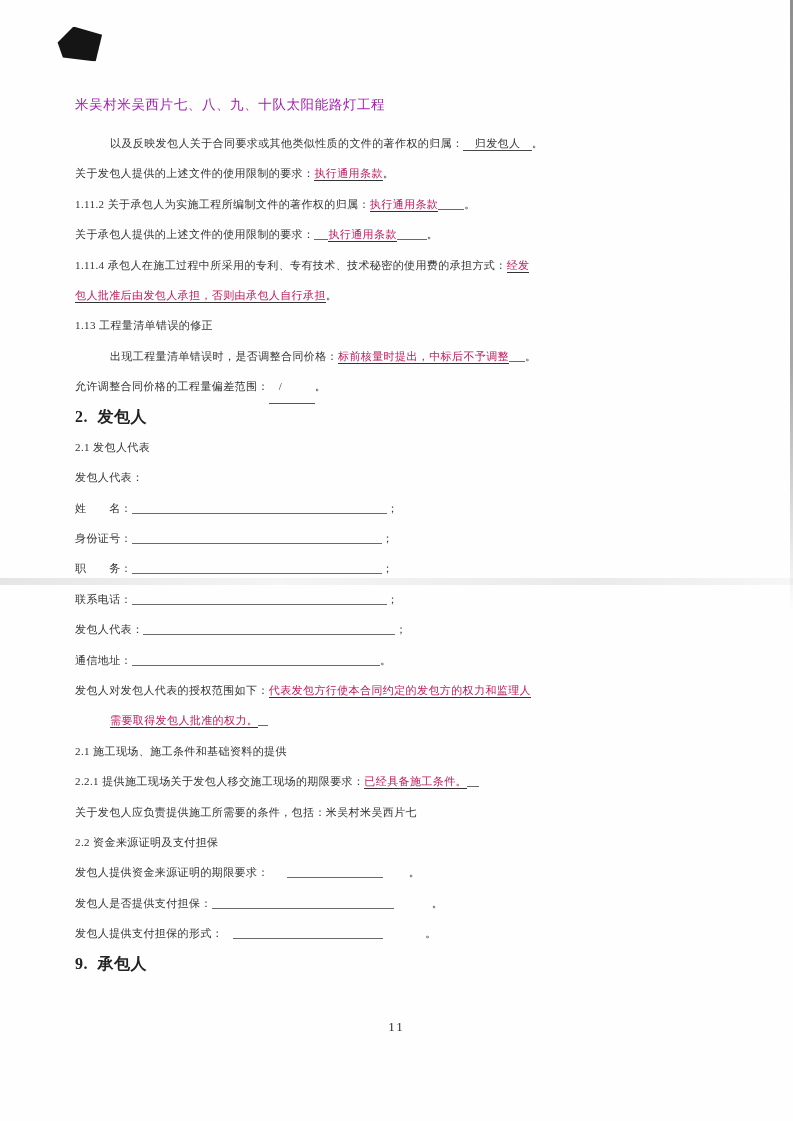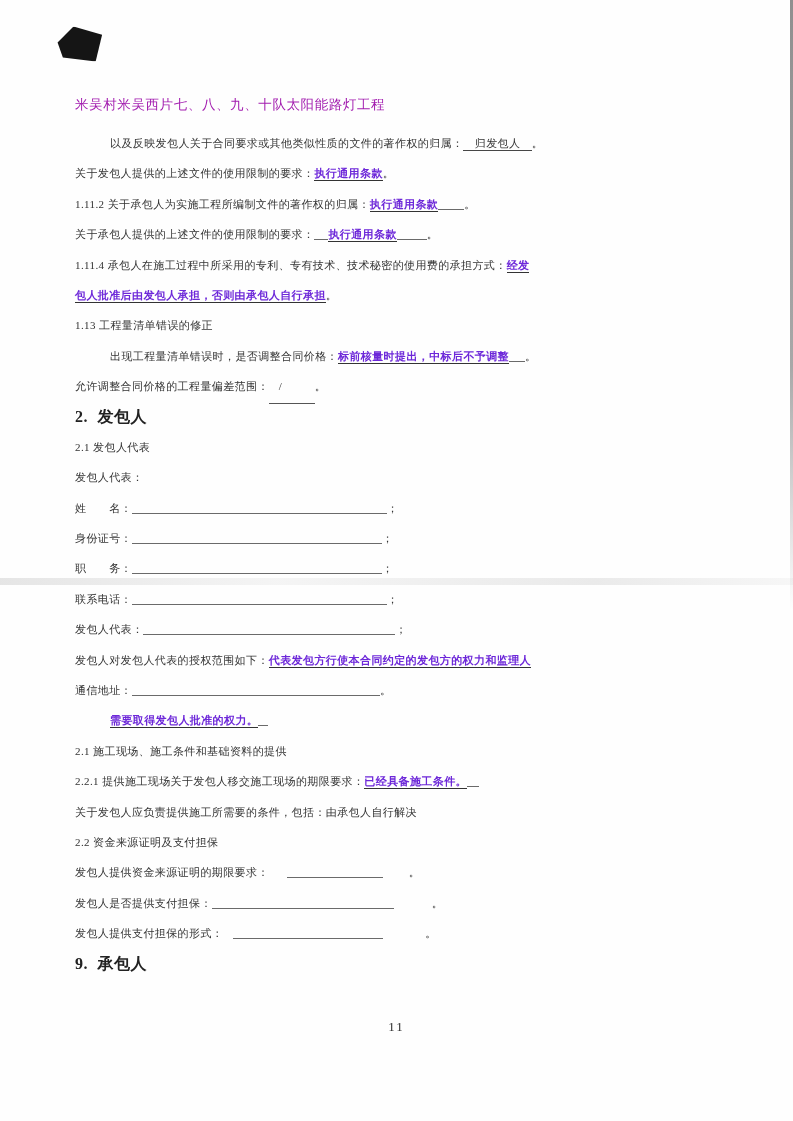--- a/index.html
+++ b/index.html
@@ -13,21 +13,21 @@
   }
   .lines{position:absolute;left:75px;top:128px;width:665px;}
   .line{
     height:30.4px;line-height:30.4px;font-size:11px;letter-spacing:.4px;
     white-space:pre;color:#333;
   }
   .line.indent{padding-left:35px;}
   .line.h{font-weight:700;font-size:16px;color:#222;letter-spacing:.6px;}
   .t{}
   .u{border-bottom:1.4px solid #474747;padding-bottom:1px;}
-  .bu{font-weight:700;color:#6d28d9;border-bottom:1.5px solid #333;padding-bottom:1px;}
+  .bu{font-weight:400;color:#be185d;border-bottom:1.5px solid #333;padding-bottom:1px;}
   .blank{display:inline-block;height:1em;border-bottom:1.4px solid #6a6a6a;vertical-align:text-bottom;}
   .blankt{display:inline-block;border-bottom:1.4px solid #555;padding:0 0 1px 10px;text-align:left;}
   .sp{display:inline-block;height:1px;}
   .footer{
     position:absolute;left:0;top:1019px;width:100%;text-align:center;
     font-size:13px;color:#2f2f2f;letter-spacing:2px;line-height:16px;
   }
   .ink-mark{
     position:absolute;left:57px;top:26px;width:46px;height:37px;background:#151515;
     clip-path:polygon(2% 38%, 40% 0%, 100% 30%, 80% 100%, 10% 80%);
@@ -63,26 +63,26 @@
       <div class="line indent"><span class="t">出现工程量清单错误时，是否调整合同价格：</span><span class="bu">标前核量时提出，中标后不予调整</span><span class="blank" style="width: 16px;"></span><span class="t">。</span></div>
       <div class="line"><span class="t">允许调整合同价格的工程量偏差范围：</span><span class="blankt" style="width: 36px;">/</span><span class="t">。</span></div>
       <div class="line h"><span class="t">2.  发包人</span></div>
       <div class="line"><span class="t">2.1 发包人代表</span></div>
       <div class="line"><span class="t">发包人代表：</span></div>
       <div class="line"><span class="t">姓　　名：</span><span class="blank" style="width: 255px;"></span><span class="t">；</span></div>
       <div class="line"><span class="t">身份证号：</span><span class="blank" style="width: 250px;"></span><span class="t">；</span></div>
       <div class="line"><span class="t">职　　务：</span><span class="blank" style="width: 250px;"></span><span class="t">；</span></div>
       <div class="line"><span class="t">联系电话：</span><span class="blank" style="width: 255px;"></span><span class="t">；</span></div>
       <div class="line"><span class="t">发包人代表：</span><span class="blank" style="width: 252px;"></span><span class="t">；</span></div>
+      <div class="line"><span class="t">通信地址：</span><span class="blank" style="width: 248px;"></span><span class="t">。</span></div>
       <div class="line"><span class="t">发包人对发包人代表的授权范围如下：</span><span class="bu">代表发包方行使本合同约定的发包方的权力和监理人</span></div>
-      <div class="line"><span class="t">通信地址：</span><span class="blank" style="width: 248px;"></span><span class="t">。</span></div>
       <div class="line indent"><span class="bu">需要取得发包人批准的权力。</span><span class="blank" style="width: 10px;"></span></div>
       <div class="line"><span class="t">2.1 施工现场、施工条件和基础资料的提供</span></div>
       <div class="line"><span class="t">2.2.1 提供施工现场关于发包人移交施工现场的期限要求：</span><span class="bu">已经具备施工条件。</span><span class="blank" style="width: 12px;"></span></div>
-      <div class="line"><span class="t">关于发包人应负责提供施工所需要的条件，包括：由承包人自行解决</span></div>
+      <div class="line"><span class="t">关于发包人应负责提供施工所需要的条件，包括：米吴村米吴西片七</span></div>
       <div class="line"><span class="t">2.2 资金来源证明及支付担保</span></div>
       <div class="line"><span class="t">发包人提供资金来源证明的期限要求：</span><span class="sp" style="width: 18px;"></span><span class="blank" style="width: 96px;"></span><span class="sp" style="width: 26px;"></span><span class="t">。</span></div>
       <div class="line"><span class="t">发包人是否提供支付担保：</span><span class="blank" style="width: 182px;"></span><span class="sp" style="width: 38px;"></span><span class="t">。</span></div>
       <div class="line"><span class="t">发包人提供支付担保的形式：</span><span class="sp" style="width: 10px;"></span><span class="blank" style="width: 150px;"></span><span class="sp" style="width: 42px;"></span><span class="t">。</span></div>
       <div class="line h"><span class="t">9.  承包人</span></div>
     </div>
 
   <div class="footer">11</div>
 </div>
 

